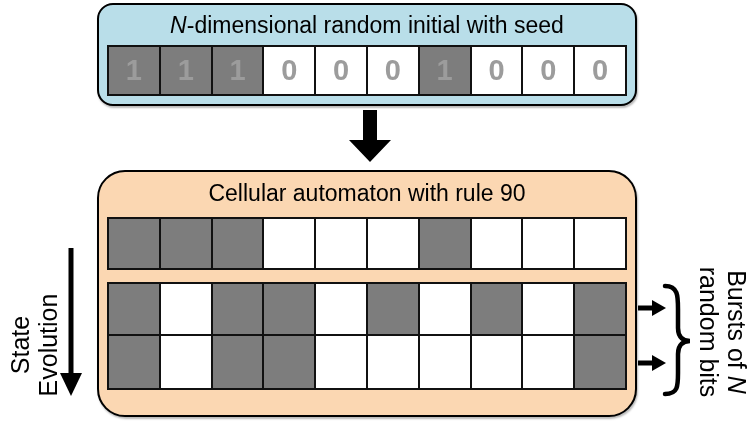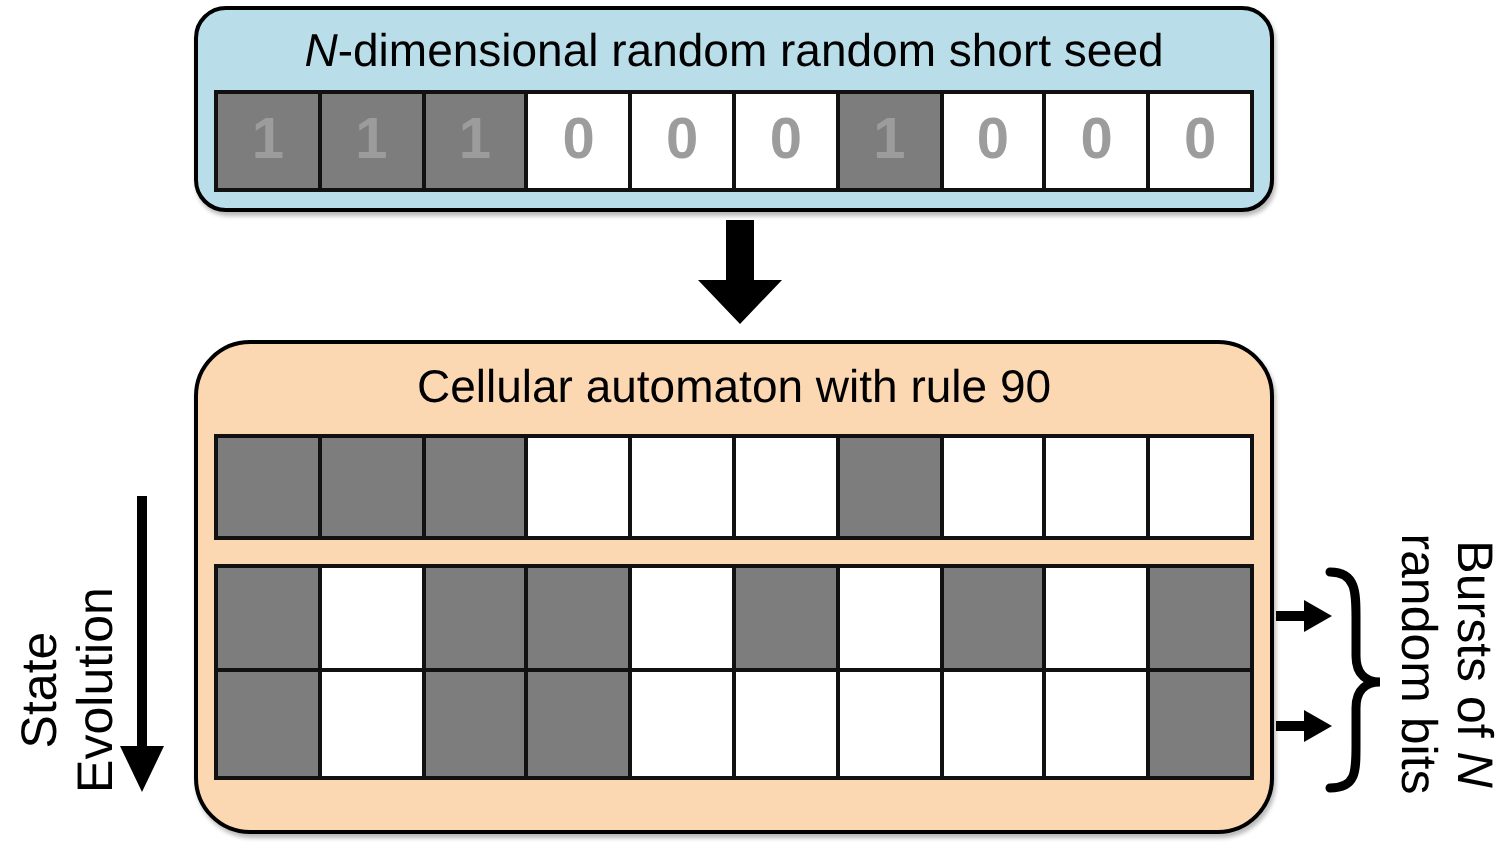--- a/index.html
+++ b/index.html
@@ -41,21 +41,21 @@
   .side-text{position:absolute;text-align:center;font-size:25px;line-height:28px;white-space:nowrap;}
   .state-text{width:150px;height:58px;left:-40px;top:316px;transform:rotate(-90deg);}
   .bursts-text{width:166px;height:58px;left:639px;top:303px;transform:rotate(90deg);}
 </style>
 </head>
 <body>
 
 <div id="stage">
 
   <section class="round-box seed-box">
-    <div class="box-title"><i>N</i><span>-dimensional random random short seed</span></div>
+    <div class="box-title"><i>N</i><span>-dimensional random initial with seed</span></div>
     <div class="cells-frame seed-cells">
         <div class="cell on">1</div>
         <div class="cell on">1</div>
         <div class="cell on">1</div>
         <div class="cell">0</div>
         <div class="cell">0</div>
         <div class="cell">0</div>
         <div class="cell on">1</div>
         <div class="cell">0</div>
         <div class="cell">0</div>

